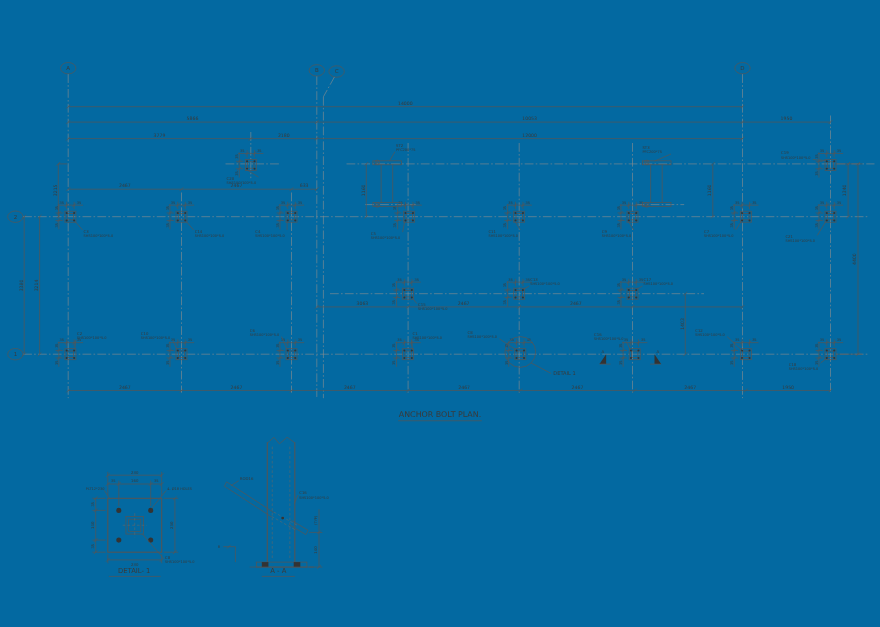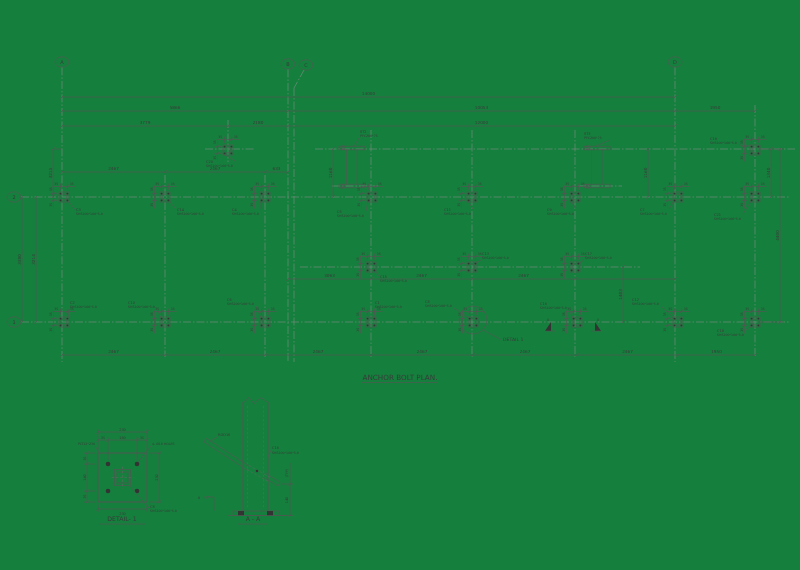--- a/index.html
+++ b/index.html
@@ -1,16 +1,16 @@
 <!DOCTYPE html>
 <html><head>
 <meta charset="utf-8">
 <style>
   html,body{margin:0;padding:0;background:#fff}
-  .sheet{position:relative;width:800px;height:570px;background:#15803d;overflow:hidden}
+  .sheet{position:relative;width:800px;height:570px;background:#0369a1;overflow:hidden}
   svg{position:absolute;left:0;top:0}
   .ln{stroke:#555;stroke-width:.65;fill:none;stroke-linecap:butt}
   .thk{stroke-width:.95}
   .cl{stroke:#8d8d8d;stroke-width:.55;stroke-dasharray:8 2 1.5 2;fill:none}
   .dsh{stroke:#666;stroke-width:.5;stroke-dasharray:2.5 1.8;fill:none}
   .fl{fill:#333;stroke:none}
   .tx{fill:#3a3a3a;font-family:"DejaVu Sans",sans-serif}
   .t3{font-size:3.2px}.t35{font-size:3.5px}.t4{font-size:4.2px}.t45{font-size:4.6px}
   .t5{font-size:5px}.t6{font-size:6.2px}.t7{font-size:7.2px}
   .mid{text-anchor:middle}.end{text-anchor:end}

